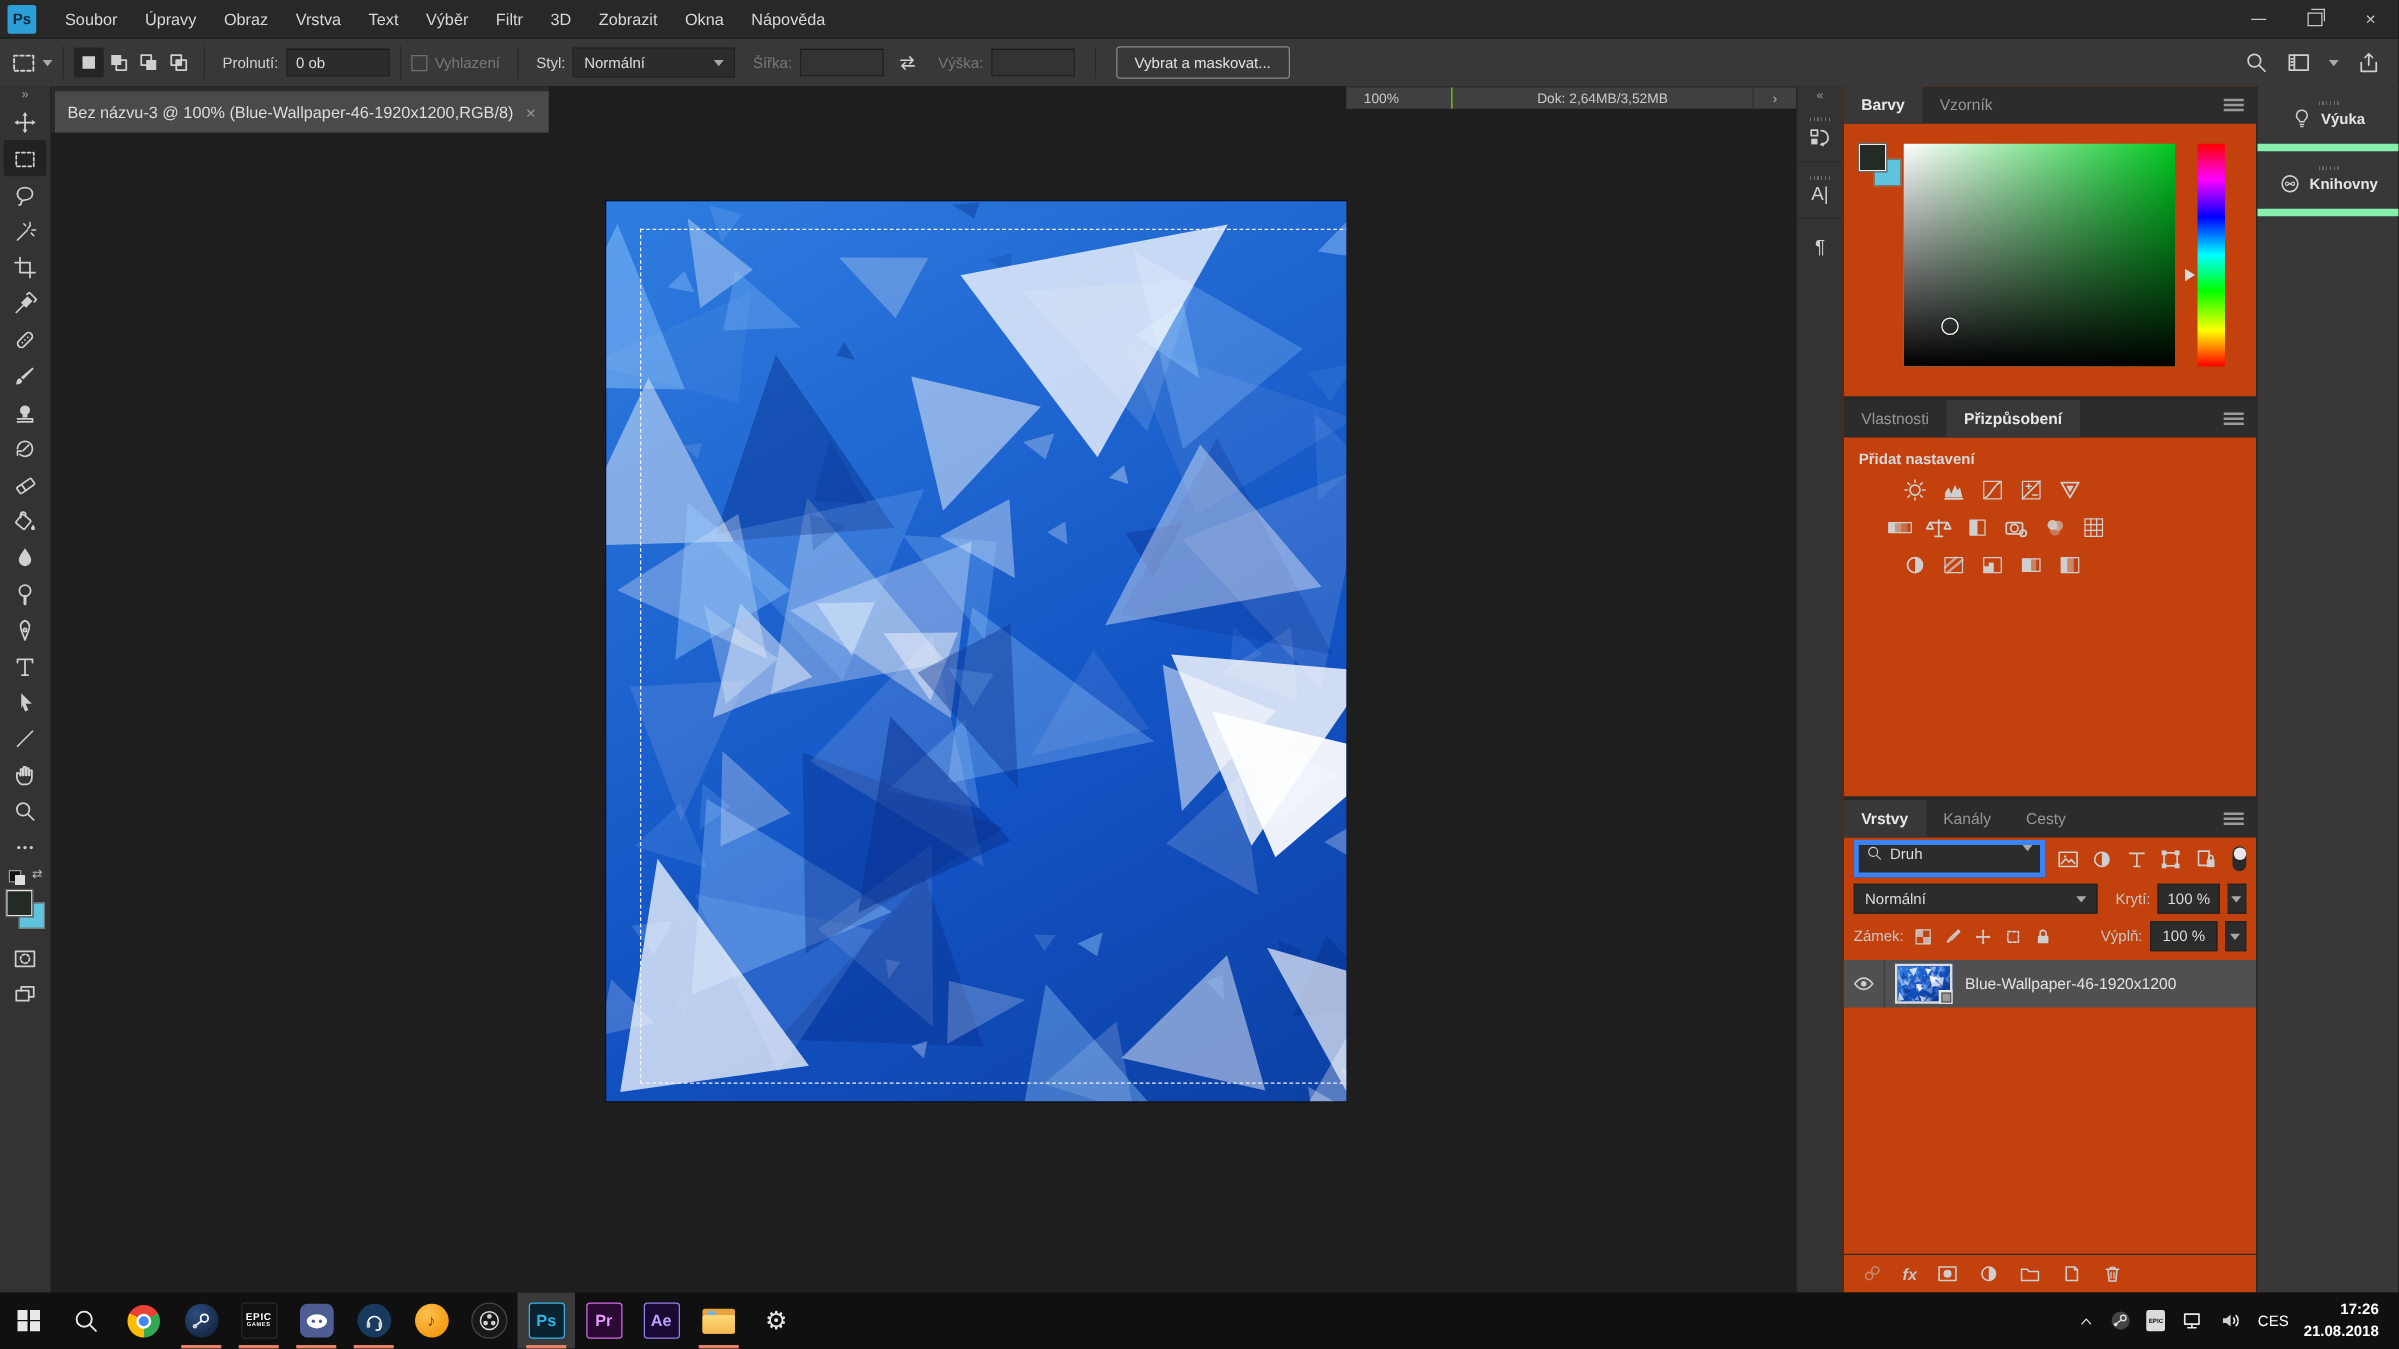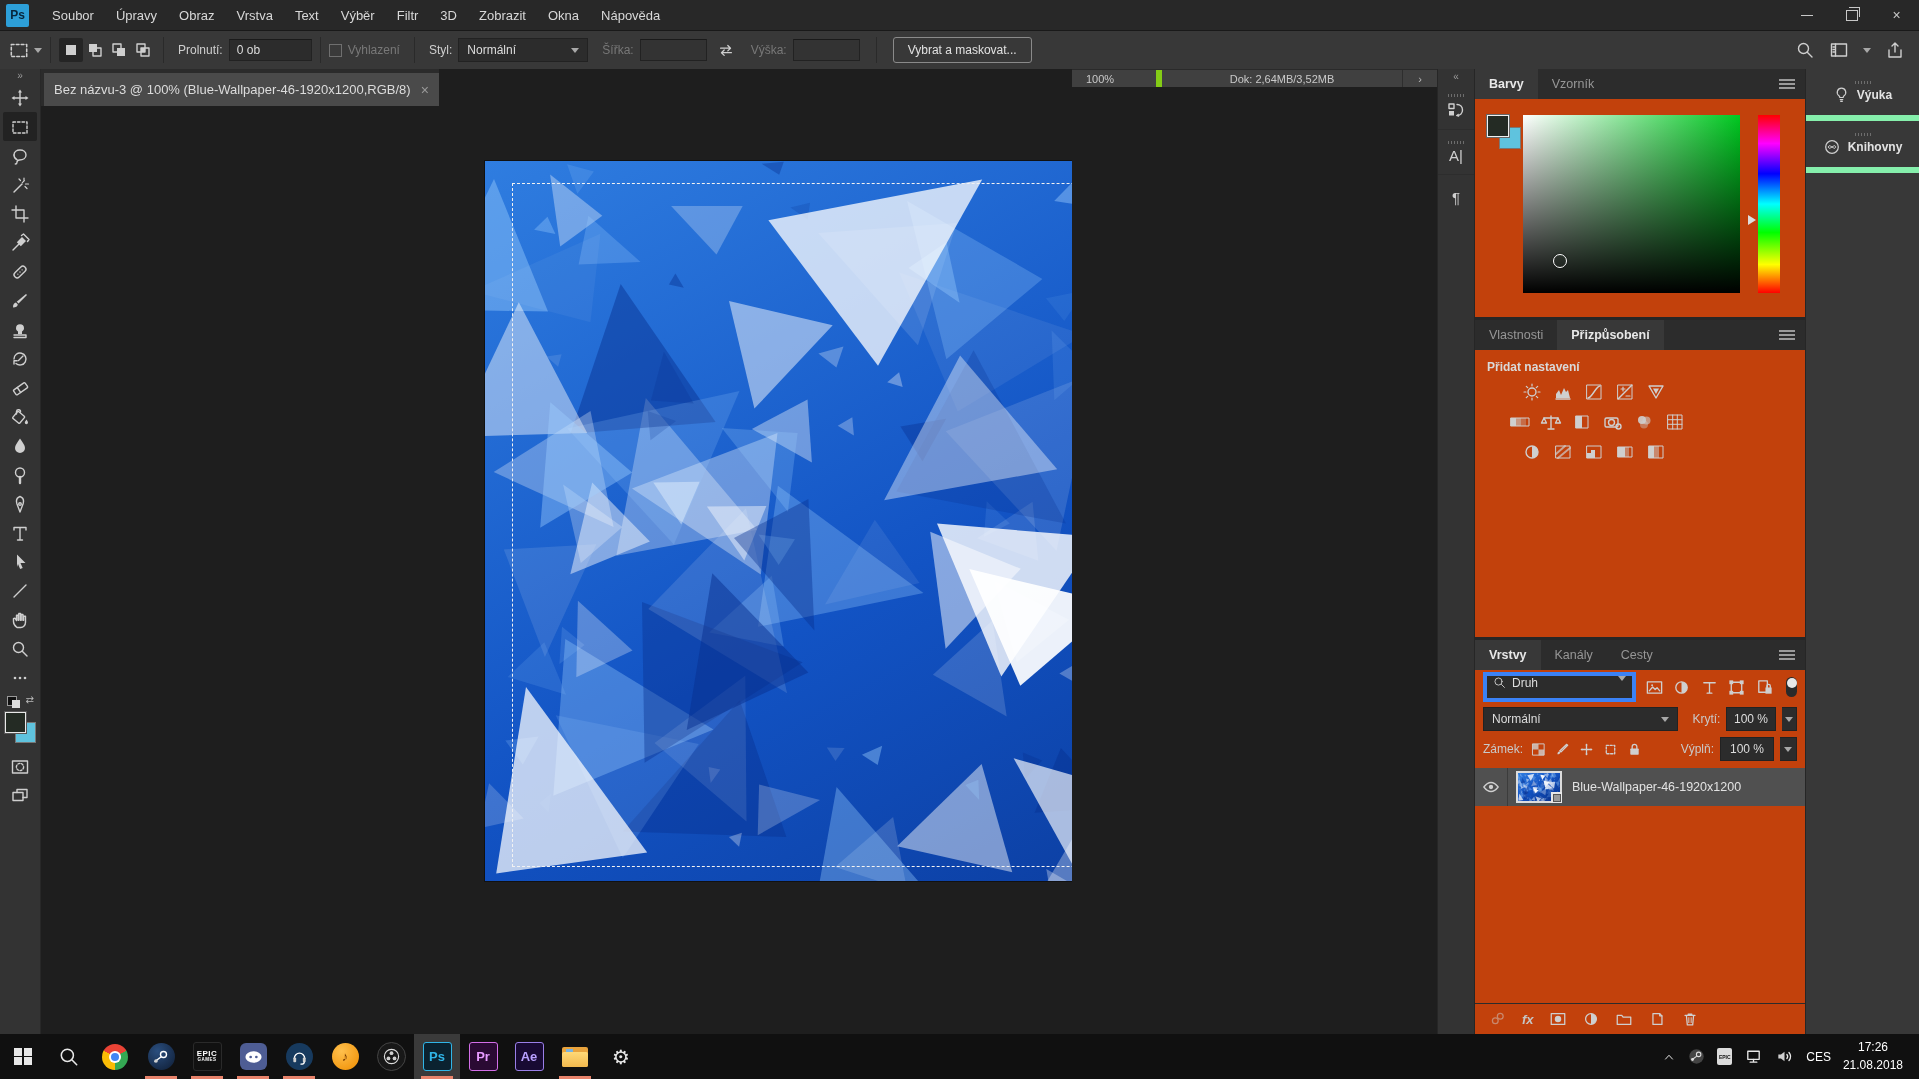--- a/index.html
+++ b/index.html
@@ -54,21 +54,21 @@
   #tabbar{height:37px;background:#2b2b2b;display:flex;align-items:flex-end;flex:none;}
   #doc-tab{height:33px;margin-left:3px;background:#4a4a4a;display:flex;align-items:center;padding:0 10px;gap:10px;
            font-size:13px;color:#dcdcdc;white-space:nowrap;}
   #tab-close{color:#9a9a9a;font-size:14px;}
   #canvas-wrap{flex:1;position:relative;overflow:hidden;}
   #canvas{position:absolute;left:46px;top:92px;width:1282px;height:720px;background:#0a3a9e;box-shadow:0 0 0 1px #111;}
   #canvas svg{display:block;width:100%;height:100%;}
   #ants{position:absolute;left:27px;top:22px;right:28px;bottom:14px;border:1px dashed #f2f2f2;pointer-events:none;}
   
   #statusbar{height:17px;background:#404040;border-top:1px solid #2a2a2a;display:flex;align-items:center;font-size:11px;color:#c9c9c9;flex:none;}
-  #sb-zoom{width:70px;padding-left:14px;border-right:6px solid #84cc16;height:100%;display:flex;align-items:center;}
+  #sb-zoom{width:70px;padding-left:14px;border-right:1px solid #84cc16;height:100%;display:flex;align-items:center;}
   #sb-doc{width:240px;justify-content:center;border-right:1px solid #2e2e2e;height:100%;display:flex;align-items:center;}
   #sb-chev{width:34px;display:flex;justify-content:center;color:#bbb;}
   
   #dock-strip{width:36px;background:#333;border-left:1px solid #262626;display:flex;flex-direction:column;align-items:center;flex:none;}
   #dock-strip .collapse{color:#9a9a9a;font-size:10px;height:16px;line-height:16px;}
   .strip-cell{width:36px;height:44px;display:flex;flex-direction:column;align-items:center;justify-content:center;gap:3px;border-bottom:1px solid #2d2d2d;}
   .gripdots{width:16px;height:3px;background:repeating-linear-gradient(90deg,#6d6d6d 0 1px,transparent 1px 3px);}
   .strip-glyph{color:#cfcfcf;font-size:15px;}
   
   #panels{width:330px;background:#c2410c;border-left:1px solid #262626;display:flex;flex-direction:column;flex:none;}
@@ -151,21 +151,21 @@
   #gom-ic{background:radial-gradient(circle at 35% 30%,#ffc04d,#ef8d00);color:#7a3c00;font-size:13px;font-weight:bold;}
   #obs-ic{background:#181818;border:1px solid #444;}
   #folder-ic{position:relative;width:26px;height:20px;}
   #folder-back{position:absolute;left:0;top:0;width:26px;height:20px;background:#e8a33d;border-radius:2px;}
   #folder-front{position:absolute;left:0;top:5px;width:26px;height:15px;background:linear-gradient(#ffd977,#f2b94e);border-radius:2px;}
   #folder-band{position:absolute;left:4px;top:2px;width:7px;height:6px;background:#7ab3e0;}
   #tray{margin-left:auto;display:flex;align-items:center;gap:12px;padding-right:10px;}
   .tray-ic{display:flex;align-items:center;justify-content:center;}
   #tray-epic{width:15px;height:17px;background:#dcdcdc;border-radius:2px;color:#111;font-size:5px;font-weight:bold;display:flex;align-items:center;justify-content:center;}
   #lang{color:#fff;font-size:12px;}
-  #clock{color:#fff;font-size:12px;text-align:center;line-height:1.45;padding-right:6px;}
+  #clock{color:#fff;font-size:12px;text-align:right;line-height:1.45;padding-right:6px;font-weight:bold;}
   #win-ic{display:grid;grid-template-columns:8px 8px;grid-template-rows:8px 8px;gap:1.5px;}
   #win-ic div{background:#e8e8e8;}
 </style>
 <style>.tbtn.running:after{background:#e8836b;}</style></head>
 <body>
 
 <div id="app">
 
   <div id="menubar">
     <div id="pslogo">Ps</div>

